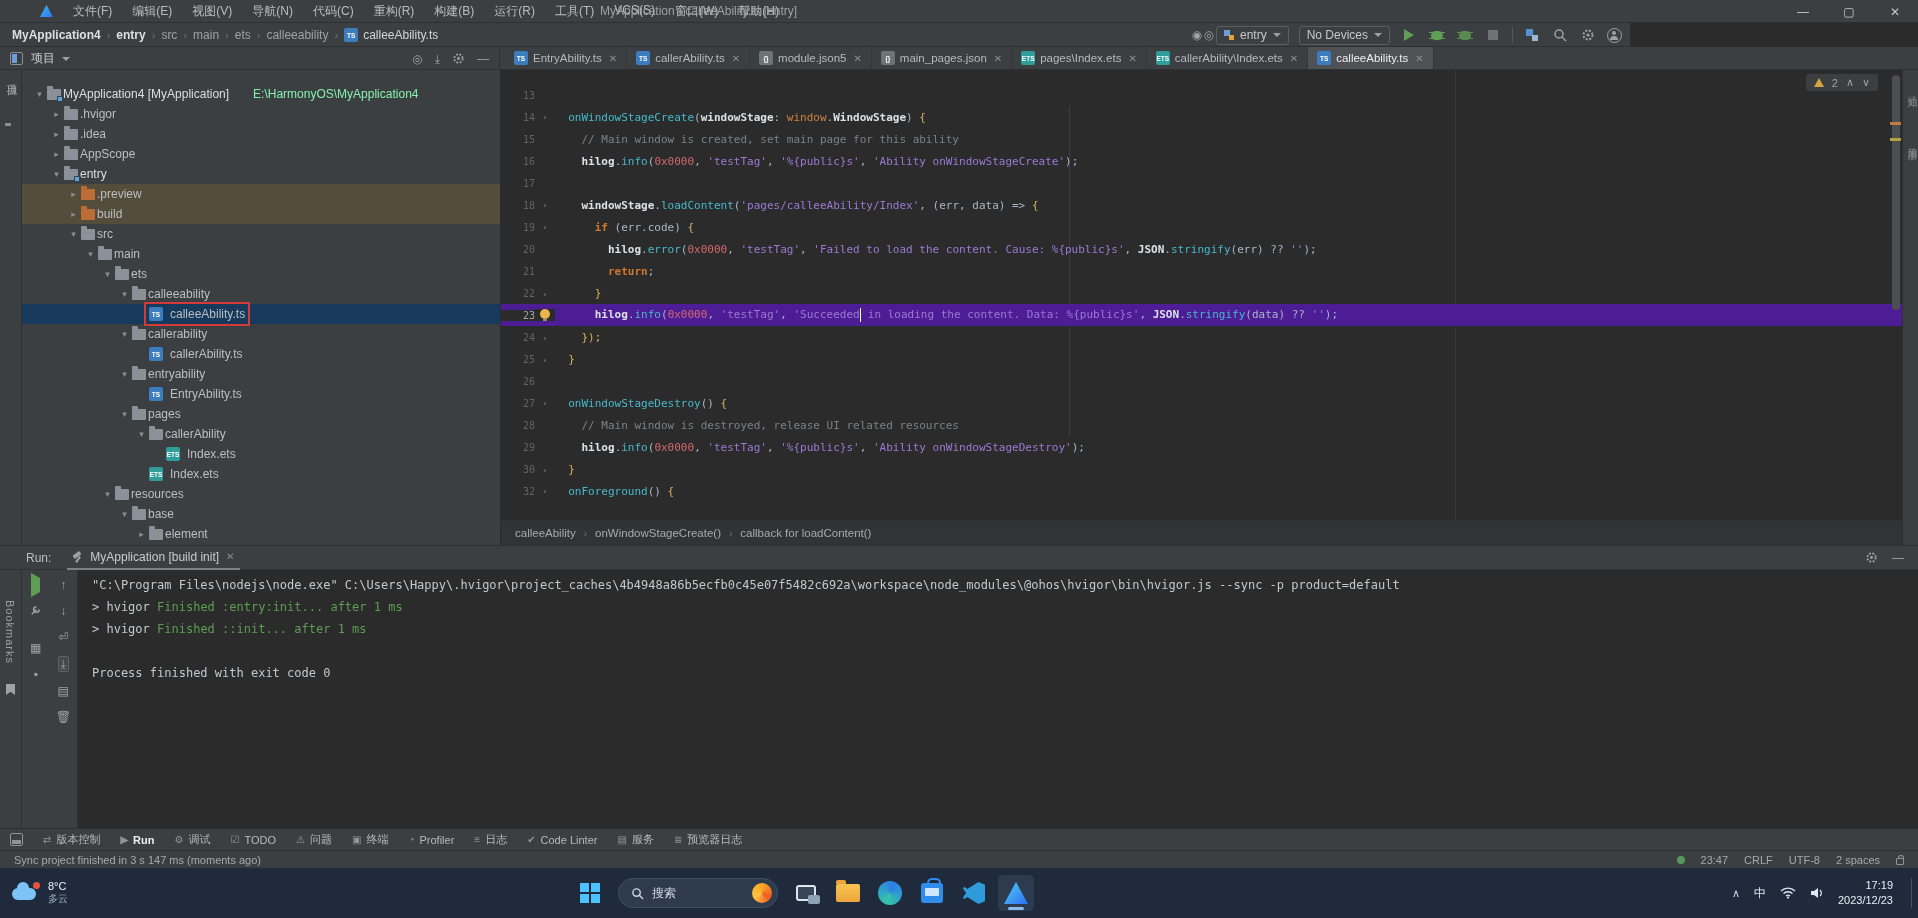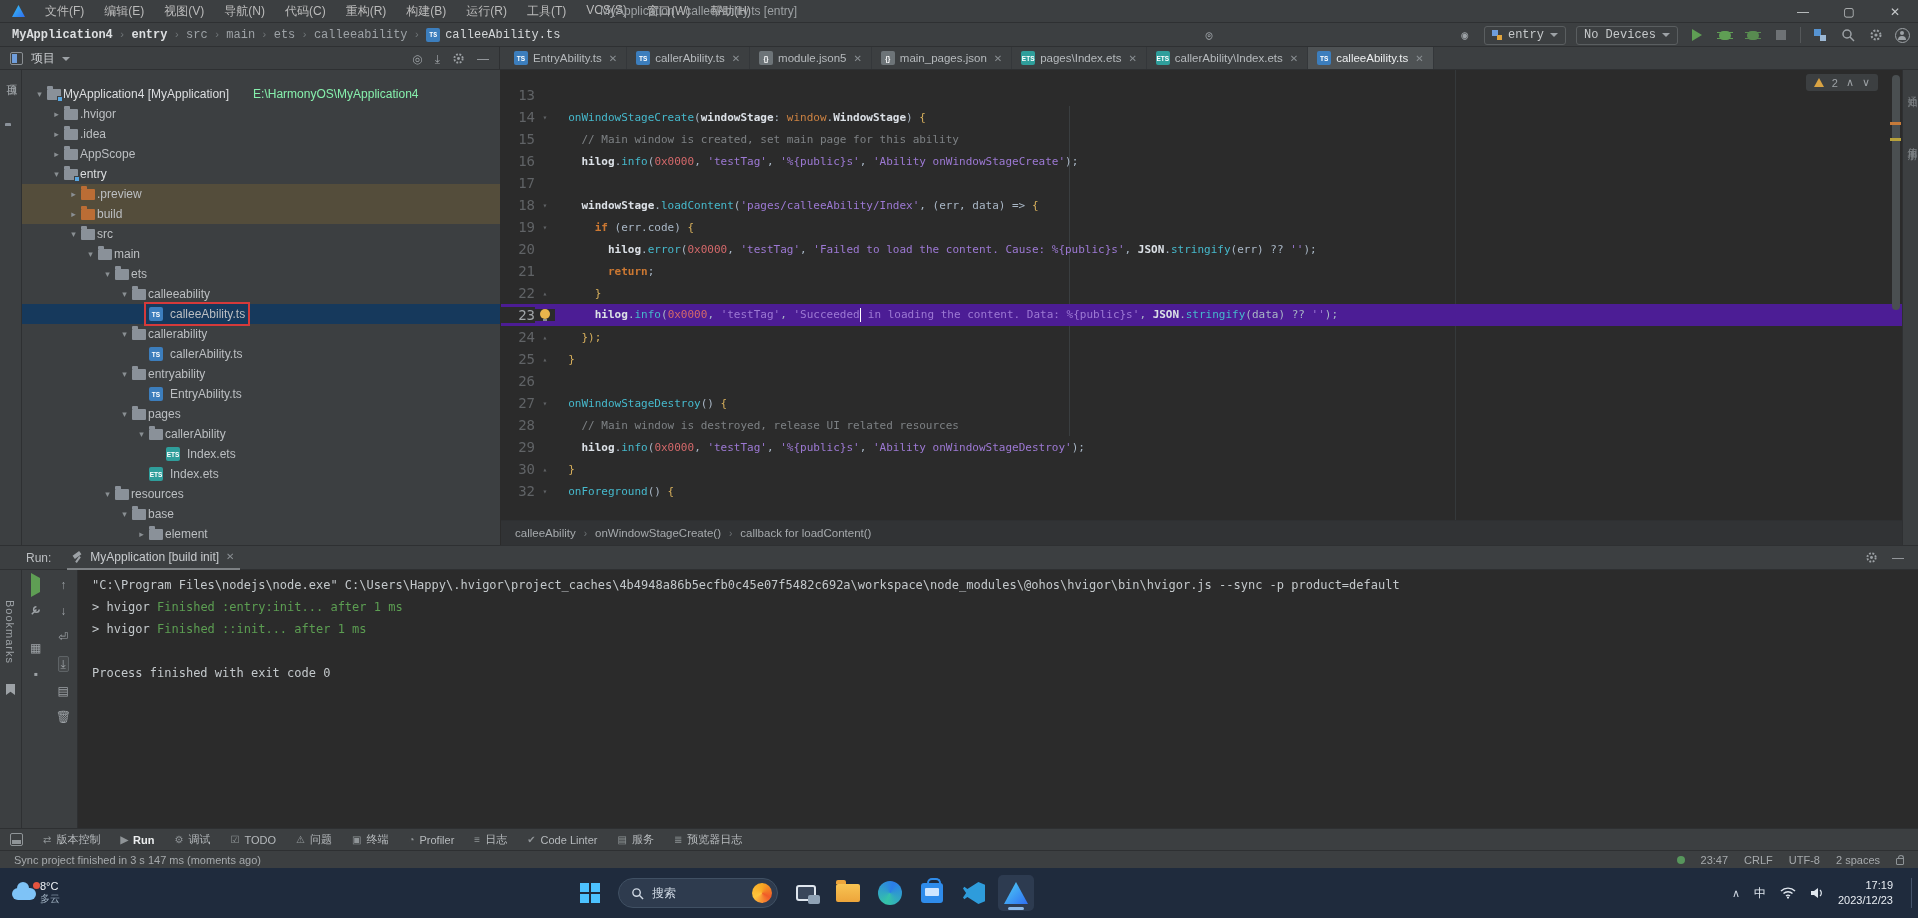--- a/index.html
+++ b/index.html
@@ -2,28 +2,28 @@
 <html><head>
 <meta charset="utf-8">
 <style>
   *{margin:0;padding:0;box-sizing:border-box;}
   html,body{width:1918px;height:918px;overflow:hidden;background:#2b2b2b;}
   body{font-family:"Liberation Sans",sans-serif;color:#bbbbbb;font-size:12px;}
   .abs{position:absolute;}
   .screen{position:relative;width:1918px;height:918px;background:#2b2b2b;overflow:hidden;}
 
   
-  .titlebar{position:absolute;top:0;left:0;width:1918px;height:23px;background:#3c3f41;border-bottom:1px solid #2e3032;display:flex;align-items:center;}
+  .titlebar{position:absolute;top:0;left:0;width:1918px;height:23px;background:#3c3f41;border-bottom:1px solid #2e3032;display:flex;align-items:center;padding-left:28px;}
   .logo{width:13px;height:12px;margin:0 10px 0 12px;clip-path:polygon(50% 0,100% 100%,0 100%);background:linear-gradient(135deg,#36c4f2,#2f6ef2);}
   .menu-item{padding:0 10px;color:#bbbbbb;font-size:12px;cursor:default;}
   .win-title{position:absolute;left:600px;color:#9da1a4;font-size:12px;}
   .winbtns{position:absolute;right:0;top:0;height:23px;display:flex;}
   .winbtn{width:46px;height:23px;display:flex;align-items:center;justify-content:center;color:#c6c9cb;font-size:12px;}
   
-  .toolbar{position:absolute;top:23px;left:0;width:1918px;height:24px;background:#3c3f41;border-bottom:1px solid #2e3032;font-family:Liberation Mono, monospace;}
+  .toolbar{position:absolute;top:23px;left:0;width:1630px;height:24px;background:#3c3f41;border-bottom:1px solid #2e3032;}
   .crumbs{position:absolute;left:12px;top:0;height:24px;display:flex;align-items:center;}
   .crumb{color:#9da2a6;font-size:12px;}
   .crumb.bold{color:#dddfe1;font-weight:bold;}
   .crumb.file{color:#d4d7d9;}
   .crumb-sep{color:#6f7477;margin:0 6px;font-size:11px;}
   .chip{display:inline-flex;align-items:center;justify-content:center;width:14px;height:14px;border-radius:2px;font-size:6.5px;font-weight:bold;color:#fff;margin-right:5px;flex:none;}
   .chip.ts{background:#3c7ebd;}
   .chip.ets{background:#2f9e9b;}
   .chip.json{background:#6d7478;}
   .tool-right{position:absolute;right:8px;top:0;height:24px;display:flex;align-items:center;gap:10px;}
@@ -75,21 +75,21 @@
   .trow.olive{background:#544d3b;}
   .folder{width:14px;height:11px;background:#8a9199;border-radius:1px;position:relative;flex:none;}
   .folder:before{content:"";position:absolute;top:-3px;left:0;width:6px;height:3px;background:inherit;border-radius:1px 1px 0 0;}
   .folder.orange{background:#bb6d35;}
   .folder .badge{position:absolute;right:-2px;bottom:-2px;width:6px;height:6px;background:#58a6e0;border:1px solid #3c3f41;}
   .boxwrap{display:inline-flex;align-items:center;outline:2px solid #d53a3a;outline-offset:3px;}
   
   .editor{position:absolute;left:501px;top:70px;width:1401px;height:450px;background:#2b2b2b;overflow:hidden;}
   .code{position:absolute;top:14px;left:0;width:100%;}
   .cl{height:22px;display:flex;align-items:center;font-family:"DejaVu Sans Mono",monospace;font-size:11px;white-space:pre;}
-  .cl .num{width:34px;text-align:right;color:#606366;flex:none;background:#2b2b2b;font-size:14px;}
+  .cl .num{width:34px;text-align:right;color:#606366;flex:none;background:#2b2b2b;font-size:10px;}
   .cl .fold{width:20px;text-align:center;color:#606366;font-size:8px;flex:none;background:#2b2b2b;}
   .cl.active{background:#4c1d95;}
   .cl.active .num{color:#a1a5a8;}
   .tk-p{color:#a9b7c6;} .tk-b{color:#dbe0e6;font-weight:bold;} .tk-m{color:#46b9cc;}
   .tk-ns{color:#cc8242;} .tk-k{color:#cc7832;font-weight:bold;} .tk-s{color:#9d79d4;}
   .tk-n{color:#d5696b;} .tk-c{color:#7d8184;} .tk-br{color:#d8b05c;}
   .tk-caret{display:inline-block;width:1.5px;height:14px;background:#ffffff;vertical-align:middle;}
   .bulb{display:inline-block;width:10px;height:10px;border-radius:50%;background:#e9b54c;position:relative;}
   .bulb:after{content:"";position:absolute;left:3px;bottom:-2px;width:4px;height:2px;background:#8a8f93;}
   .margin-line{position:absolute;left:954px;top:0;width:1px;height:450px;background:#35393b;}
@@ -127,21 +127,21 @@
   .bb-switcher:before{content:"";position:absolute;left:1px;bottom:1px;width:9px;height:4px;background:#8f9497;}
   
   .statusbar{position:absolute;left:0;top:850px;width:1918px;height:18px;background:#3c3f41;border-top:1px solid #2e3032;display:flex;align-items:center;font-size:11px;color:#a6aaad;}
   .statusbar .sync{margin-left:14px;}
   .sb-right{margin-left:auto;display:flex;align-items:center;gap:16px;margin-right:14px;}
   .dot{width:8px;height:8px;border-radius:50%;background:#57965c;}
   .lock{width:8px;height:7px;border:1px solid #8f9497;border-radius:1px;position:relative;margin-top:3px;}
   .lock:before{content:"";position:absolute;left:1px;top:-4px;width:4px;height:3px;border:1px solid #8f9497;border-bottom:none;border-radius:3px 3px 0 0;}
   
   .taskbar{position:absolute;left:0;top:868px;width:1918px;height:50px;background:#1f2b3d;display:flex;align-items:center;}
-  .weather{display:flex;align-items:center;margin-left:10px;}
+  .weather{display:flex;align-items:center;gap:8px;margin-left:10px;}
   .wicon{position:relative;width:30px;height:26px;}
   .wcloud{position:absolute;left:2px;top:8px;width:24px;height:12px;background:#7ec3f7;border-radius:8px;}
   .wcloud:before{content:"";position:absolute;left:5px;top:-6px;width:12px;height:12px;background:#7ec3f7;border-radius:50%;}
   .wdot{position:absolute;right:0;top:2px;width:7px;height:7px;border-radius:50%;background:#e5543f;}
   .wtxt .t{color:#eef2f6;font-size:11px;}
   .wtxt .c{color:#9fb0c0;font-size:10px;}
   .tb-center{position:absolute;left:572px;top:0;height:50px;display:flex;align-items:center;gap:10px;}
   .winlogo{width:20px;height:20px;display:grid;grid-template-columns:9px 9px;grid-template-rows:9px 9px;gap:2px;}
   .winlogo i{background:#4cc2ff;}
   .searchbox{width:160px;height:30px;border-radius:15px;background:#2e3b4e;border:1px solid #405063;display:flex;align-items:center;padding:0 5px 0 12px;gap:8px;color:#cfd8e3;}

